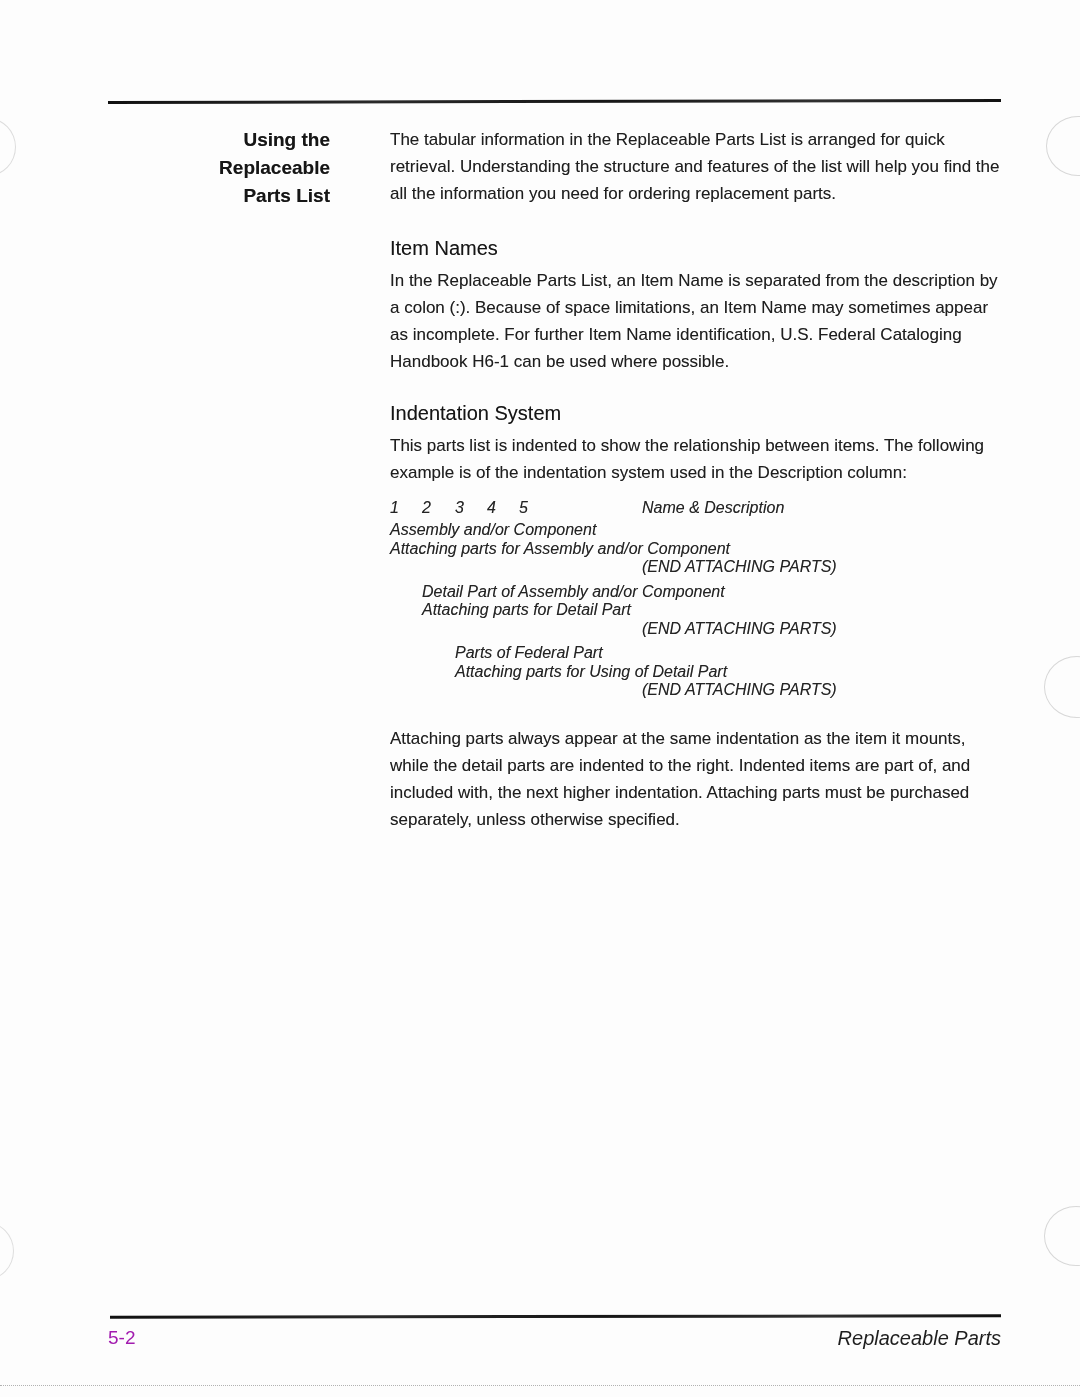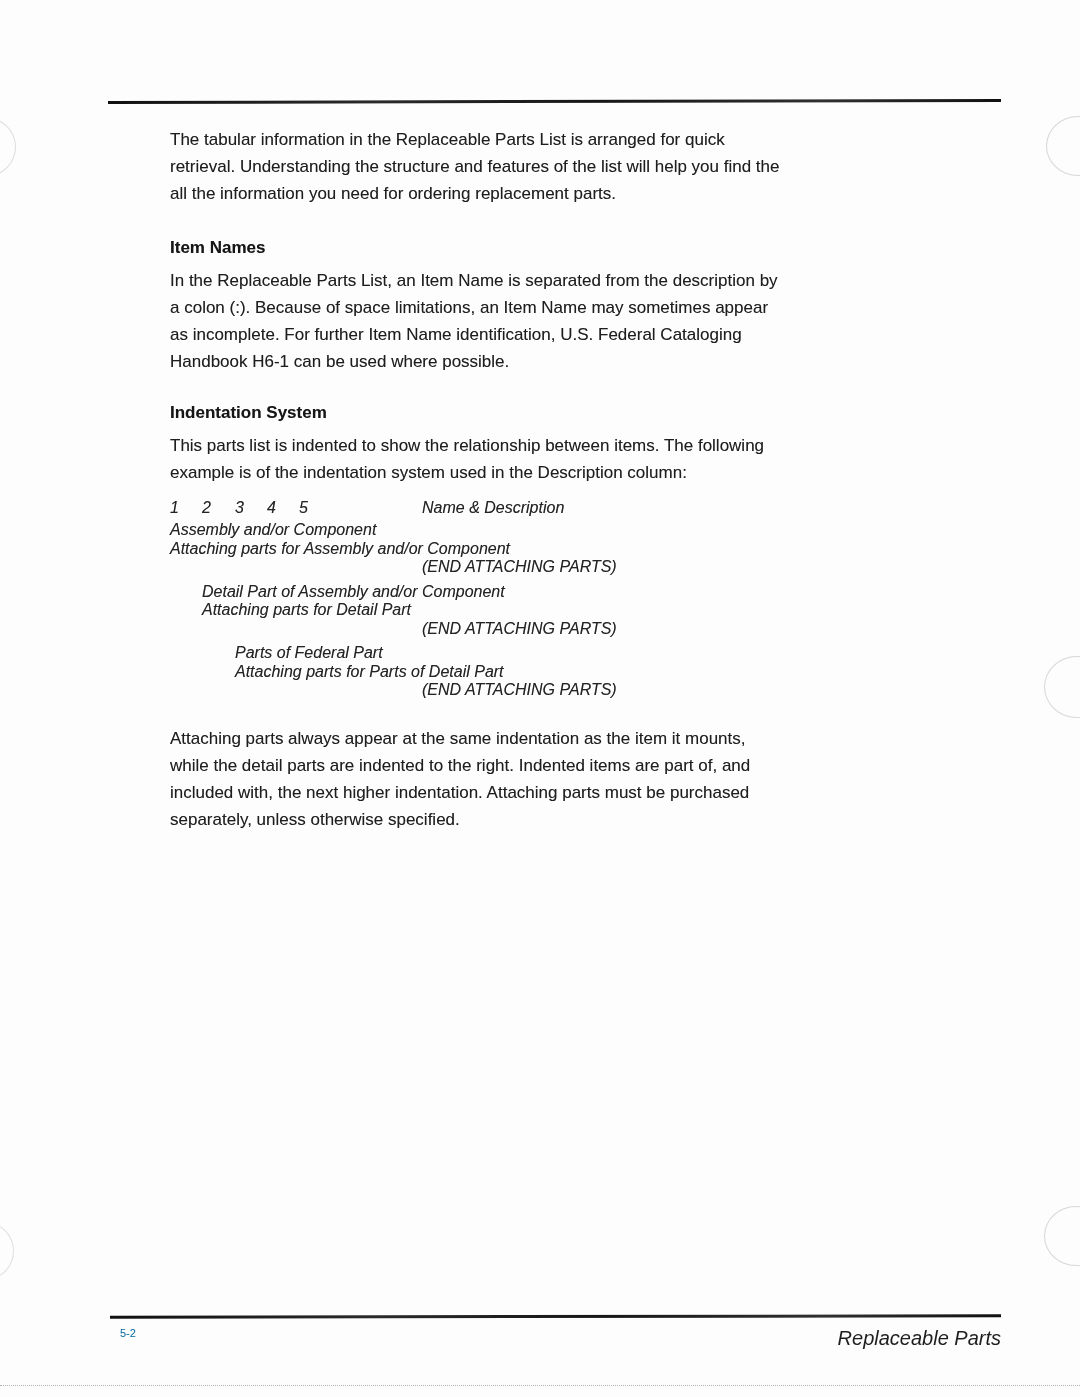--- a/index.html
+++ b/index.html
@@ -39,21 +39,21 @@
   }
   .body-col {
     margin-left: 60px;
     width: 665px;
     font-size: 17px; line-height: 27px;
     text-shadow: 0 0 0.4px rgba(0,0,0,.35);
   }
   .para { white-space: pre-line; margin: 0; }
   .para.intro { margin-top: 0; }
   .sec-heading {
-    font-size: 17px; font-weight: bold; line-height: 24px;
+    font-size: 20px; font-weight: normal; line-height: 24px;
     margin: 0; color: #161616;
   }
   .h-item-names { margin-top: 29px; margin-bottom: 7px; }
   .h-indentation { margin-top: 26px; margin-bottom: 7px; }
   .h-abbrev { margin-top: 32px; margin-bottom: 7px; }
   .para.attaching { margin-top: 25px; }
 
   
   .indent-example {
     margin-top: 13px;
@@ -70,22 +70,22 @@
   .num-5 { left: 129px; }
   .name-desc { left: 252px; }
   .ex-line.lv0 { margin-left: 0; }
   .ex-line.lv1 { margin-left: 32px; }
   .ex-line.lv2 { margin-left: 65px; }
   .ex-line.lvend { margin-left: 252px; }
   .ex-line.gap { margin-top: 6px; }
 
   
   .footer-page-num {
-    position: absolute; left: 120px; top: 1327px;
-    font-size: 11px; color: #0369a1;
+    position: absolute; left: 108px; top: 1327px;
+    font-size: 19px; color: #a21caf;
   }
   .footer-chapter {
     position: absolute; right: 79px; top: 1327px;
     font-size: 20px; font-style: italic; color: #1e1e1e;
   }
   .bottom-dotted {
     position: absolute; left: 0; right: 0; top: 1385px;
     border-top: 1px dotted #9a9a9a; opacity: .75;
   }
 
@@ -103,20 +103,27 @@
 </style>
 </head>
 <body>
 
 <div class="page">
 
   <div class="rule top"></div>
 
   <div class="content">
 
+    <div class="sidebar-col">
+      <div class="sidebar-heading">
+        <div>Using the</div>
+        <div>Replaceable</div>
+        <div>Parts List</div>
+      </div>
+    </div>
 
     <div class="body-col">
 
       <p class="para intro">The tabular information in the Replaceable Parts List is arranged for quick
 retrieval.  Understanding the structure and features of the list will help you find the
 all the information you need for ordering replacement parts.</p>
 
       <h3 class="sec-heading h-item-names">Item Names</h3>
       <p class="para">In the Replaceable Parts List, an Item Name is separated from the description by
 a colon (:).  Because of space limitations, an Item Name may sometimes appear
@@ -136,21 +143,21 @@
           <span class="num-5">5</span>
           <span class="name-desc">Name &amp; Description</span>
         </div>
         <div class="ex-line lv0">Assembly and/or Component</div>
         <div class="ex-line lv0">Attaching parts for Assembly and/or Component</div>
         <div class="ex-line lvend">(END ATTACHING PARTS)</div>
         <div class="ex-line lv1 gap">Detail Part of Assembly and/or Component</div>
         <div class="ex-line lv1">Attaching parts for Detail Part</div>
         <div class="ex-line lvend">(END ATTACHING PARTS)</div>
         <div class="ex-line lv2 gap">Parts of Federal Part</div>
-        <div class="ex-line lv2">Attaching parts for Parts of Detail Part</div>
+        <div class="ex-line lv2">Attaching parts for Using of Detail Part</div>
         <div class="ex-line lvend">(END ATTACHING PARTS)</div>
       </div>
 
       <p class="para attaching">Attaching parts always appear at the same indentation as the item it mounts,
 while the detail parts are indented to the right.  Indented items are part of, and
 included with, the next higher indentation.  Attaching parts must be purchased
 separately, unless otherwise specified.</p>
 
 
     </div>

